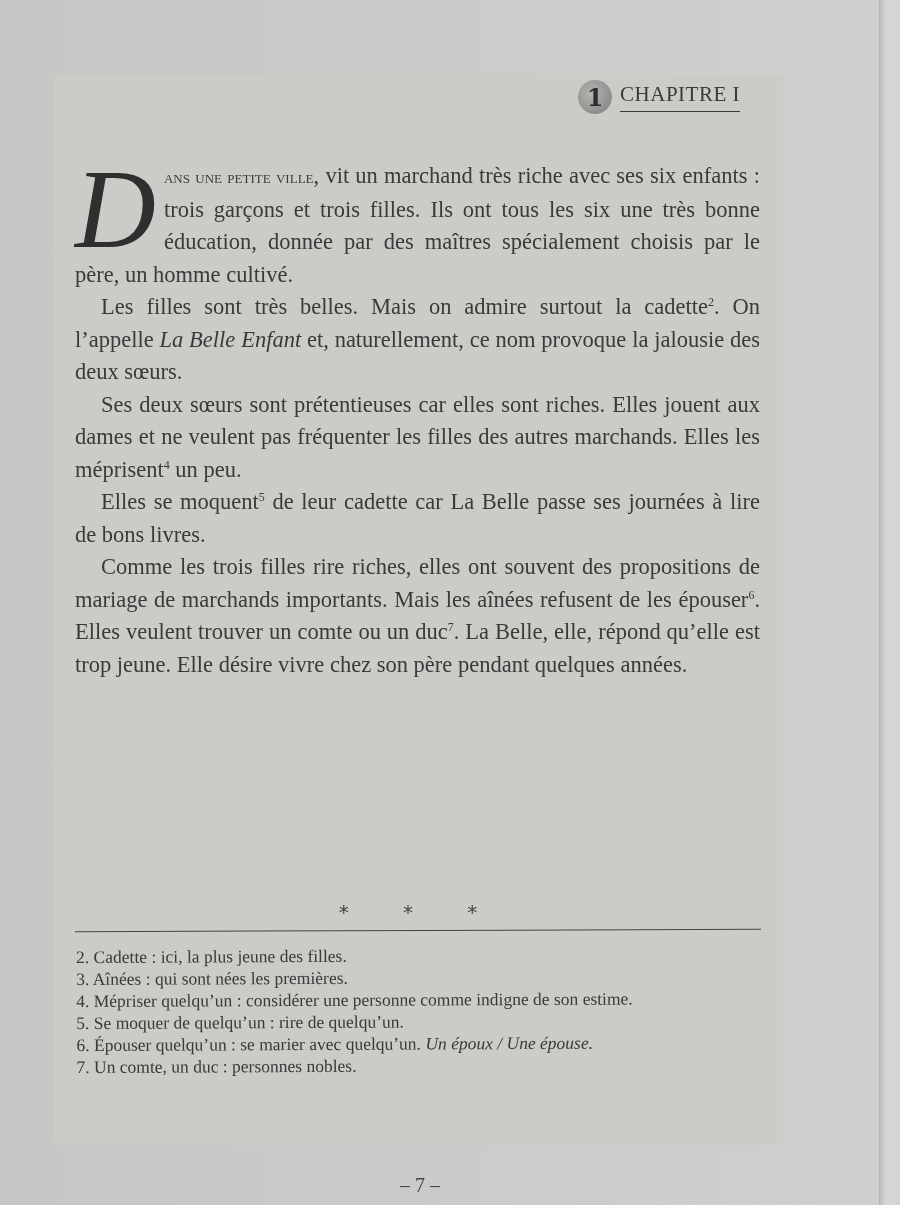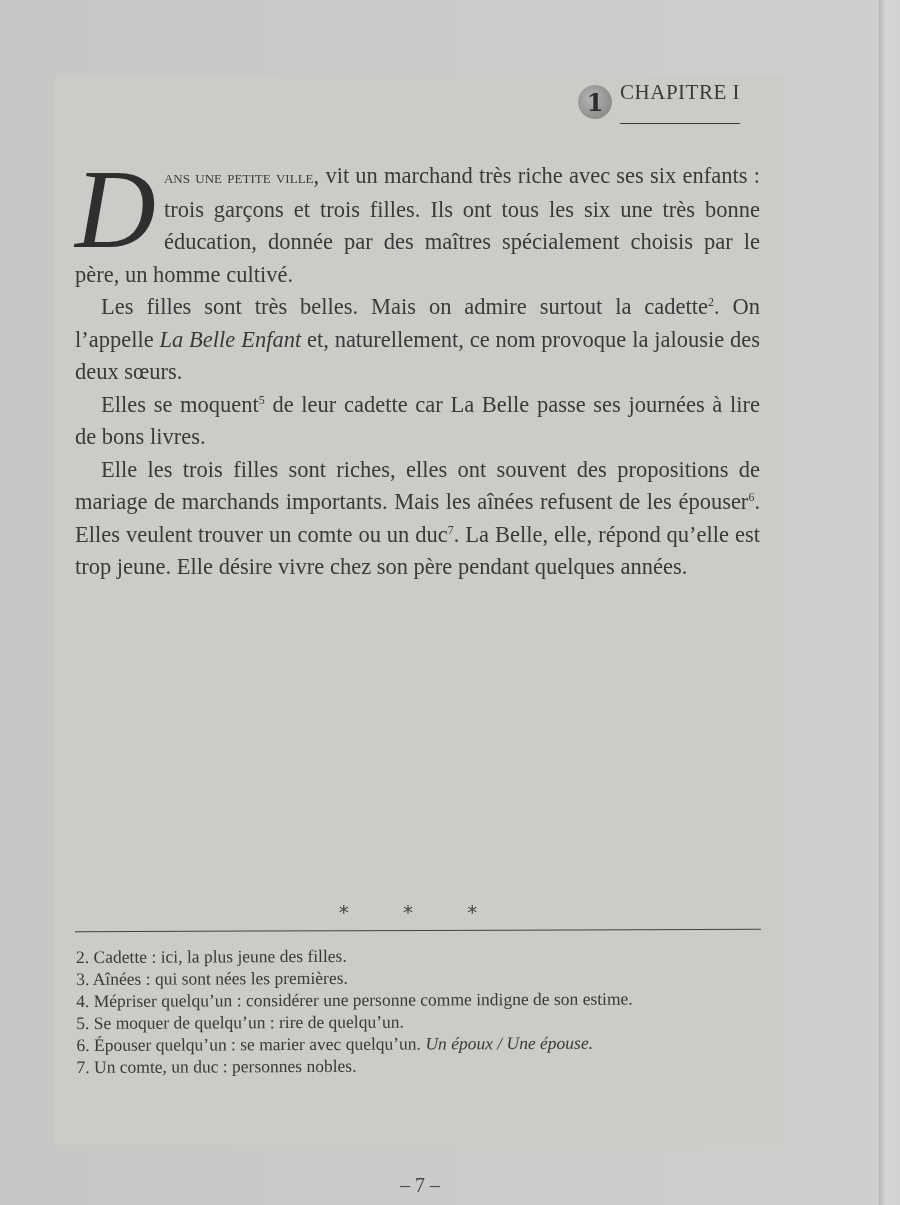--- a/index.html
+++ b/index.html
@@ -61,21 +61,21 @@
       font-weight: bold;
       font-size: 24px;
       color: #2e2e2e;
     }
     .chapter-title {
       font-family: "Liberation Serif", serif;
       font-size: 21px;
       letter-spacing: 0.5px;
       color: #3a3a3a;
       border-bottom: 1.5px solid #3a3a3a;
-      padding-bottom: 18px;
+      padding-bottom: 4px;
     }
     .body-text {
       position: absolute;
       left: 75px;
       top: 160px;
       width: 685px;
       font-family: "Liberation Serif", serif;
       font-size: 22.5px;
       line-height: 32.5px;
       color: #3a3a3a;
@@ -166,24 +166,27 @@
   </div>
 
   <div class="body-text">
     <p class="first">
       <span class="drop-cap">D</span><span class="smallcaps">ans une petite ville</span><span>, vit un marchand très riche avec ses six enfants : trois garçons et trois filles. Ils ont tous les six une très bonne éducation, donnée par des maîtres spécialement choisis par le père, un homme cultivé.</span>
     </p>
     <p>
       <span>Les filles sont très belles. Mais on admire surtout la cadette</span><sup>2</sup><span>. On l’appelle </span><em>La Belle Enfant</em><span> et, naturellement, ce nom provoque la jalousie des deux sœurs.</span>
     </p>
     <p>
+      <span>Ses deux sœurs sont prétentieuses car elles sont riches. Elles jouent aux dames et ne veulent pas fréquenter les filles des autres marchands. Elles les méprisent</span><sup>4</sup><span> un peu.</span>
+    </p>
+    <p>
       <span>Elles se moquent</span><sup>5</sup><span> de leur cadette car La Belle passe ses journées à lire de bons livres.</span>
     </p>
     <p>
-      <span>Elle les trois filles sont riches, elles ont souvent des propositions de mariage de marchands importants. Mais les aînées refusent de les épouser</span><sup>6</sup><span>. Elles veulent trouver un comte ou un duc</span><sup>7</sup><span>. La Belle, elle, répond qu’elle est trop jeune. Elle désire vivre chez son père pendant quelques années.</span>
+      <span>Comme les trois filles rire riches, elles ont souvent des propositions de mariage de marchands importants. Mais les aînées refusent de les épouser</span><sup>6</sup><span>. Elles veulent trouver un comte ou un duc</span><sup>7</sup><span>. La Belle, elle, répond qu’elle est trop jeune. Elle désire vivre chez son père pendant quelques années.</span>
     </p>
   </div>
 
   <div class="separator-stars">* * *</div>
   <div class="footnote-rule"></div>
 
   <div class="footnotes">
     <p class="fn"><span>2. Cadette : ici, la plus jeune des filles.</span></p>
     <p class="fn"><span>3. Aînées : qui sont nées les premières.</span></p>
     <p class="fn"><span>4. Mépriser quelqu’un : considérer une personne comme indigne de son estime.</span></p>

